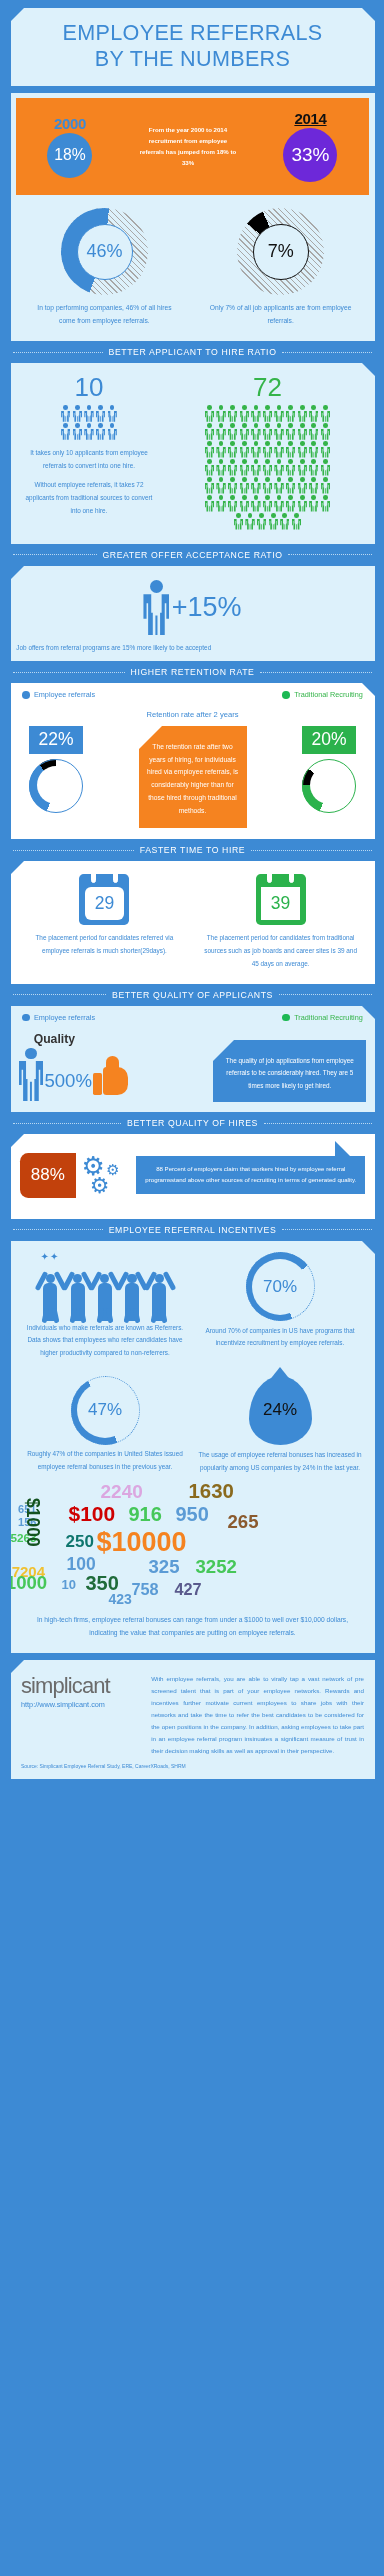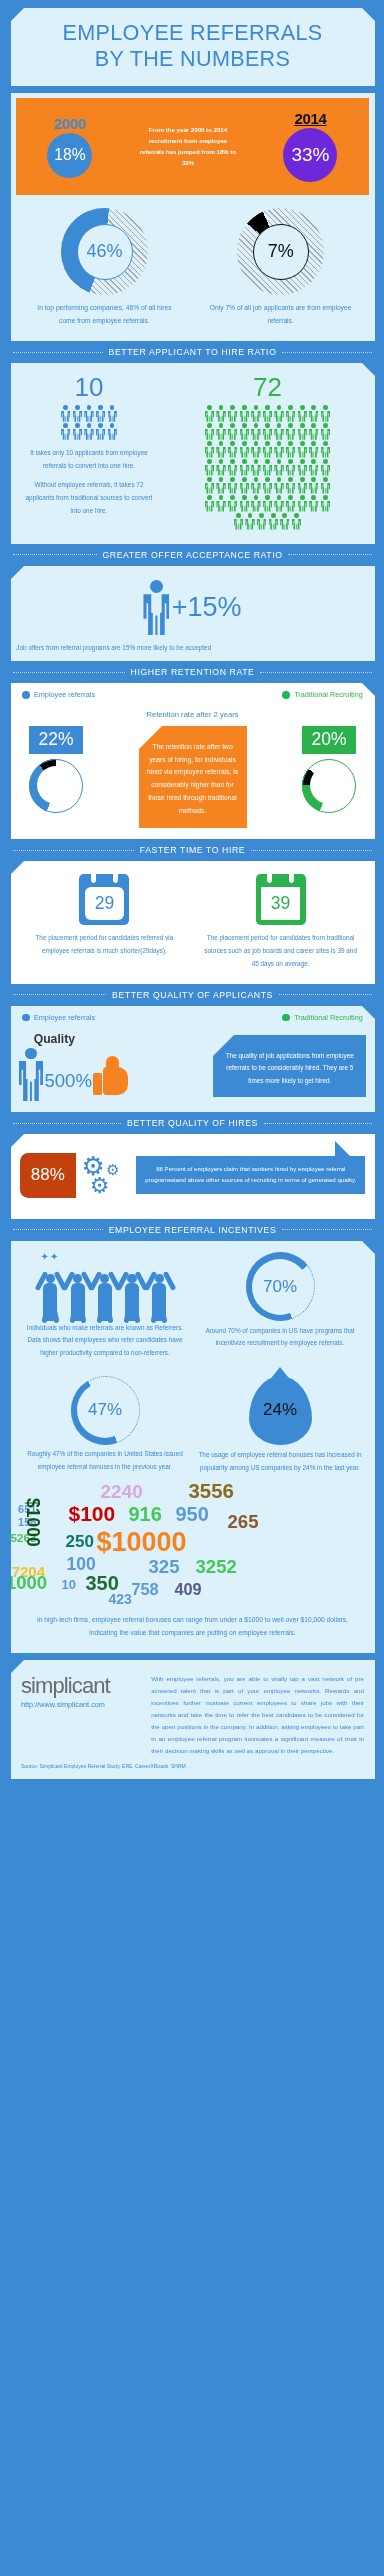--- a/index.html
+++ b/index.html
@@ -204,21 +204,21 @@
   .cal .sheet {
     position: absolute; left: 5.2px; top: 13px; right: 5.2px; bottom: 5.2px; background: #fff;
     display: flex; align-items: center; justify-content: center;
     font-size: 17.5px; font-weight: 300;
   }
   .cal.blue .sheet { color: #3d8ad4; border-radius: 6px; }
   .cal.green .sheet { color: #2bb24c; }
   .cal-cap { color: #3d8ad4; font-size: 6.4px; line-height: 2; padding: 0 9.3px; }
 
   
-  .qual { padding: 0 8.2px 10.5px 8.2px; display: flex; align-items: center; }
+  .qual { padding: 0 8.2px 10.5px 8.2px; display: flex; align-items: flex-end; }
   .qual-left { width: 56%; padding-top: 10.5px; }
   .qual-word { color: #333; font-size: 12.2px; font-weight: bold; margin-left: 15px; margin-bottom: 1.2px; }
   .qual-row { display: flex; align-items: flex-end; }
   .q-person { width: 24.5px; height: 54px; position: relative; flex: none; }
   .q-person .bh { position: absolute; top: 0; left: 6.4px; width: 11.7px; height: 11.7px; border-radius: 50%; background: #3d8ad4; }
   .q-person .bb {
     position: absolute; top: 13.4px; left: 0; width: 24.5px; height: 40px; background: #3d8ad4;
     clip-path: polygon(0 0,30% 0,30% 45%,36% 45%,36% 100%,46% 100%,46% 52%,54% 52%,54% 100%,64% 100%,64% 45%,70% 45%,70% 0,100% 0,100% 60%,88% 60%,88% 22%,82% 22%,82% 100%,18% 100%,18% 22%,12% 22%,12% 60%,0 60%);
   }
   .pct500 { color: #3d8ad4; font-size: 18.6px; font-weight: 300; margin: 0 1.2px 9.3px 1.2px; }
@@ -943,41 +943,41 @@
       <div class="inc-col">
         <div class="drop">
           <span>24%</span>
         </div>
         <div class="inc-cap">The usage of employee referral bonuses has increased in popularity among US companies by 24% in the last year.</div>
       </div>
     </div>
 
     <div class="cloud" id="cloud">
         <span class="cw" style="left: 90px; top: 1.2px; font-size: 19px; color: rgb(219, 167, 224);">2240</span>
-        <span class="cw" style="left: 178px; top: 0px; font-size: 20.4px; color: rgb(138, 106, 30);">3556</span>
+        <span class="cw" style="left: 178px; top: 0px; font-size: 20.4px; color: rgb(138, 106, 30);">1630</span>
         <span class="cw" style="left: 7.6px; top: 23px; font-size: 11px; color: rgb(91, 155, 213);">651</span>
         <span class="cw" style="left: 7.6px; top: 36px; font-size: 11px; color: rgb(91, 155, 213);">156</span>
         <span class="cw" style="left: 0px; top: 51px; font-size: 11.7px; color: rgb(70, 199, 89);">5263</span>
         <span class="cw" style="left: 1.2px; top: 71px; font-size: 15px; color: rgb(240, 193, 50); margin-top: 12px;">7204</span>
         <span class="cw" style="left: 30px; top: 16.3px; font-size: 17.5px; color: rgb(19, 82, 31); transform: rotate(90deg); transform-origin: left top;">$1000</span>
         <span class="cw" style="left: 58px; top: 22px; font-size: 21px; color: rgb(207, 0, 0);">$100</span>
         <span class="cw" style="left: 118px; top: 23px; font-size: 20px; color: rgb(70, 199, 89);">916</span>
         <span class="cw" style="left: 165px; top: 23px; font-size: 20px; color: rgb(91, 155, 213);">950</span>
         <span class="cw" style="left: 217px; top: 32px; font-size: 18.6px; color: rgb(138, 90, 46);">265</span>
         <span class="cw" style="left: 55px; top: 52px; font-size: 17px; color: #0f766e;">250</span>
         <span class="cw" style="left: 86px; top: 48px; font-size: 27px; color: rgb(245, 131, 32);">$10000</span>
         <span class="cw" style="left: 56px; top: 75px; font-size: 17.5px; color: rgb(91, 155, 213);">100</span>
         <span class="cw" style="left: 98px; top: 82px; font-size: 14px; color: rgb(91, 155, 213); margin-top: 29px;">423</span>
         <span class="cw" style="left: 138px; top: 77px; font-size: 18.6px; color: rgb(91, 155, 213);">325</span>
         <span class="cw" style="left: 185px; top: 77px; font-size: 18.6px; color: rgb(70, 199, 89);">3252</span>
         <span class="cw" style="left: -4.7px; top: 93px; font-size: 18.6px; color: rgb(70, 199, 89);">1000</span>
         <span class="cw" style="left: 51px; top: 97px; font-size: 13px; color: rgb(91, 155, 213);">10</span>
         <span class="cw" style="left: 75px; top: 92px; font-size: 20px; color: rgb(31, 107, 58);">350</span>
         <span class="cw" style="left: 121px; top: 100px; font-size: 16.3px; color: rgb(91, 155, 213);">758</span>
-        <span class="cw" style="left: 164px; top: 100px; font-size: 16.3px; color: rgb(90, 90, 140);">409</span>
+        <span class="cw" style="left: 164px; top: 100px; font-size: 16.3px; color: rgb(90, 90, 140);">427</span>
       </div>
     <div class="cloud-cap">In high-tech firms, employee referral bonuses can range from under a $1000 to well over $10,000 dollars, indicating the value that companies are putting on employee referrals.</div>
   </div>
 
   <div class="panel fold-tl" style="margin-top:7px;">
     <div class="footer">
       <div class="brand">
         <div class="logo">simplicant</div>
         <div class="url">http://www.simplicant.com</div>
       </div>

